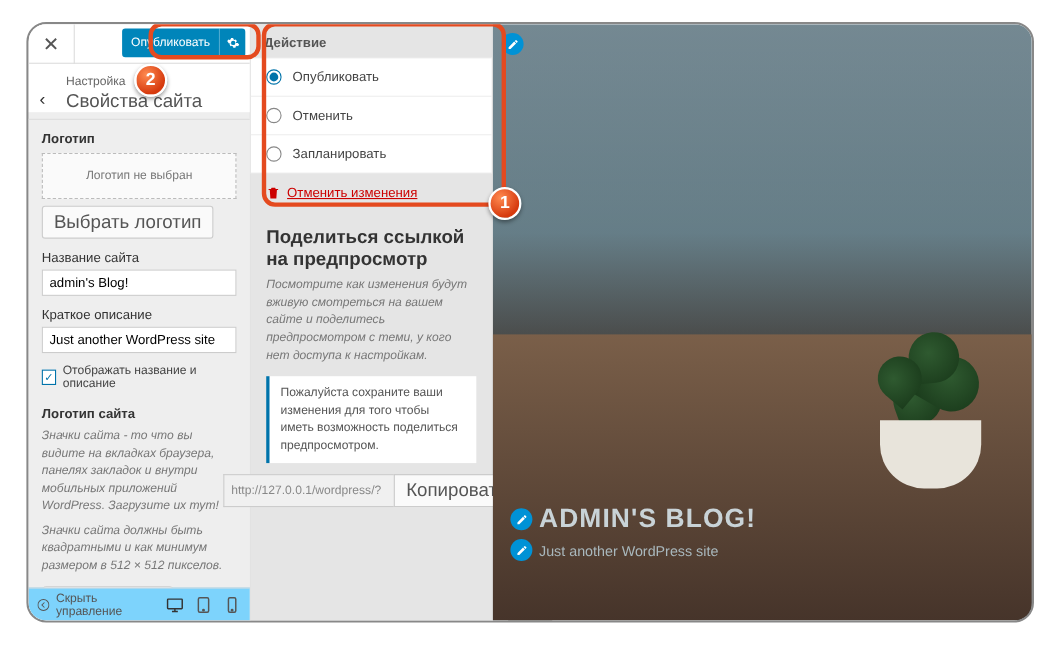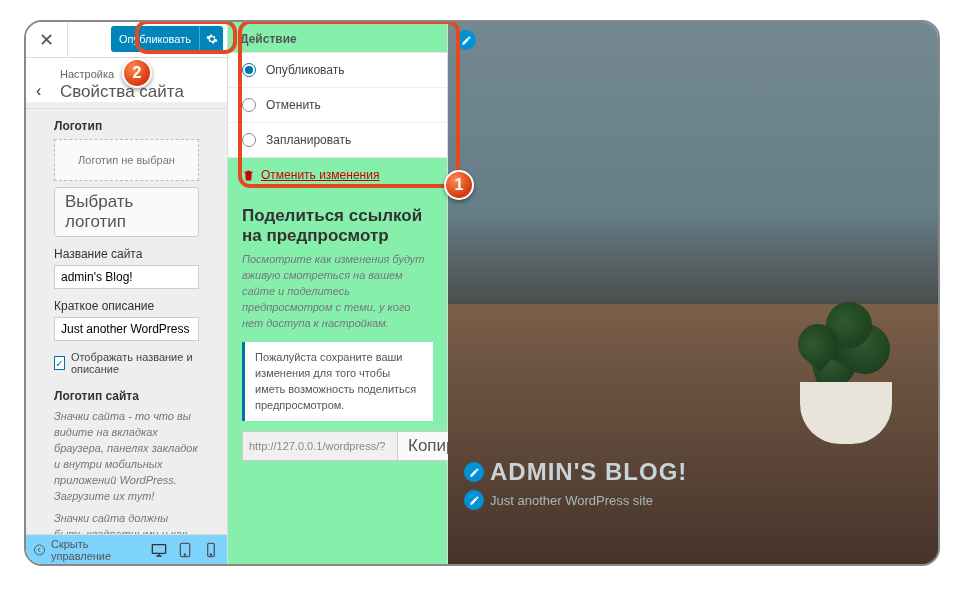--- a/index.html
+++ b/index.html
@@ -10,21 +10,21 @@
 .panel-left { width: 202px; border-right: 1px solid #ddd; display: flex; flex-direction: column; background: #eee; }
 .top-bar { height: 36px; display: flex; align-items: center; background: #fff; border-bottom: 1px solid #ddd; position: relative; }
 .close { width: 42px; height: 36px; display: flex; align-items: center; justify-content: center; border-right: 1px solid #ddd; font-size: 18px; color: #555; cursor: pointer; }
 .publish-group { position: absolute; right: 4px; top: 4px; height: 26px; display: flex; align-items: center; background: #0085ba; border-radius: 3px; color: #fff; font-size: 11px; }
 .publish-btn { padding: 0 8px; line-height: 26px; cursor: pointer; }
 .pub-gear { width: 24px; height: 26px; display: flex; align-items: center; justify-content: center; border-left: 1px solid rgba(255,255,255,.3); cursor: pointer; }
 .crumb { padding: 10px 10px 0 34px; background: #fff; }
 .crumb-label { font-size: 11px; color: #666; }
 .crumb-title { font-size: 17px; font-weight: 300; color: #555; margin-top: 2px; }
 .back { position: absolute; left: 10px; top: 60px; font-size: 16px; color: #333; cursor: pointer; }
-.sec-body { background: #eee; padding: 10px 28px 12px; border-top: 1px solid #ddd; margin-top: 6px; }
+.sec-body { background: #eee; padding: 10px 12px 12px; border-top: 1px solid #ddd; margin-top: 6px; }
 .sec-h { font-weight: 600; font-size: 12px; color: #333; margin-bottom: 6px; }
 .logo-drop { border: 1px dashed #bbb; background: #fafafa; text-align: center; padding: 14px 6px; font-size: 11px; color: #777; }
 .btn { display: inline-block; background: #fafafa; border: 1px solid #ccc; border-radius: 3px; padding: 4px 10px; font-size: 17px; color: #555; cursor: pointer; margin-top: 6px; }
 .field-label { font-size: 12px; color: #333; margin: 10px 0 4px; font-weight: 400; }
 .txt { width: 100%; border: 1px solid #ccc; padding: 4px 6px; font-size: 12px; background: #fff; }
 .chk-row { display: flex; align-items: center; gap: 6px; margin-top: 10px; font-size: 11px; }
 .chk { width: 14px; height: 14px; border: 1px solid #0073aa; display: inline-flex; align-items: center; justify-content: center; color: #0073aa; font-size: 10px; background: #fff; }
 .help { font-size: 11px; color: #777; font-style: italic; line-height: 1.45; margin-top: 6px; }
 .preview-row { display: flex; align-items: center; gap: 8px; margin-top: 10px; }
 .browser-mock { width: 120px; height: 48px; border: 1px solid #ccc; border-radius: 4px; background: #f7f7f7; position: relative; overflow: hidden; }
@@ -33,33 +33,33 @@
 .bm-tab { position: absolute; top: 2px; left: 34px; right: 4px; height: 16px; background: #fff; border: 1px solid #ddd; border-bottom: none; border-radius: 4px 4px 0 0; font-size: 9px; padding: 2px 4px; color: #444; display: flex; align-items: center; gap: 3px; }
 .g-icon { width: 40px; height: 40px; border-radius: 8px; background: #111; display: flex; align-items: center; justify-content: center; }
 
 .collapse-bar { height: 30px; border-top: 1px solid #ddd; background: #7dd3fc; display: flex; align-items: center; padding: 0 8px; gap: 8px; font-size: 11px; color: #555; }
 .collapse-left { display: flex; align-items: center; gap: 6px; flex: 1; cursor: pointer; }
 .device-icons { display: flex; gap: 10px; }
 .dev { width: 16px; height: 16px; color: #555; cursor: pointer; }
 .handle { position: absolute; bottom: 0; left: 50%; transform: translateX(-50%); width: 40px; height: 6px; background: #444; }
 
 
-.panel-mid { width: 220px; border-right: 1px solid #ddd; background: #86efac; display: flex; flex-direction: column; position: relative; padding-bottom: 10px; }
+.panel-mid { width: 220px; border-right: 1px solid #ddd; background: #e5e5e5; display: flex; flex-direction: column; position: relative; padding-bottom: 10px; }
 .mid-head { font-size: 12px; font-weight: 600; color: #555; padding: 10px 12px 6px; }
 .radio-list { background: #fff; border-top: 1px solid #e5e5e5; border-bottom: 1px solid #e5e5e5; }
 .radio-row { display: flex; align-items: center; gap: 10px; padding: 10px 14px; border-bottom: 1px solid #eee; font-size: 12px; color: #444; cursor: pointer; }
 .radio-row:last-child { border-bottom: none; }
 .rad { width: 14px; height: 14px; border: 1px solid #888; border-radius: 50%; display: inline-flex; align-items: center; justify-content: center; }
 .rad.on { border-color: #0073aa; }
 .rad.on::after { content: ""; width: 8px; height: 8px; background: #0073aa; border-radius: 50%; }
 .discard { display: flex; align-items: center; gap: 6px; padding: 10px 14px; color: #c00; font-size: 12px; text-decoration: underline; cursor: pointer; }
 .share-h { font-size: 17px; font-weight: 600; color: #333; padding: 14px 14px 6px; }
 .share-desc { font-size: 11px; font-style: italic; color: #777; padding: 0 14px 10px; line-height: 1.45; }
 .share-note { margin: 0 14px 10px; border-left: 3px solid #0073aa; background: #fff; padding: 8px 10px; font-size: 11px; color: #555; line-height: 1.45; }
-.share-url { display: flex; margin: 0 14px; }
+.share-url { display: flex; margin: 0 14px; justify-content: center; }
 .share-url input { flex: 1; border: 1px solid #ccc; border-right: none; padding: 4px 6px; font-size: 11px; background: #f0f0f0; color: #888; }
 .share-url .btn { margin: 0; border-radius: 0 3px 3px 0; }
 
 
 .panel-right { flex: 1; position: relative; overflow: hidden; }
 .bg { position: absolute; inset: 0; background:
   linear-gradient(rgba(60,80,90,.55), rgba(60,80,90,.55)),
   linear-gradient(180deg, #b8cdd6 0%, #98b5be 35%, #5d4a3c 52%, #3d2f26 100%); }
 .desk { position: absolute; left: 0; right: 0; bottom: 0; height: 48%; background: linear-gradient(180deg, #7a5f49 0%, #46342a 100%); }
 .plant { position: absolute; right: 18px; bottom: 120px; width: 150px; height: 180px; }

